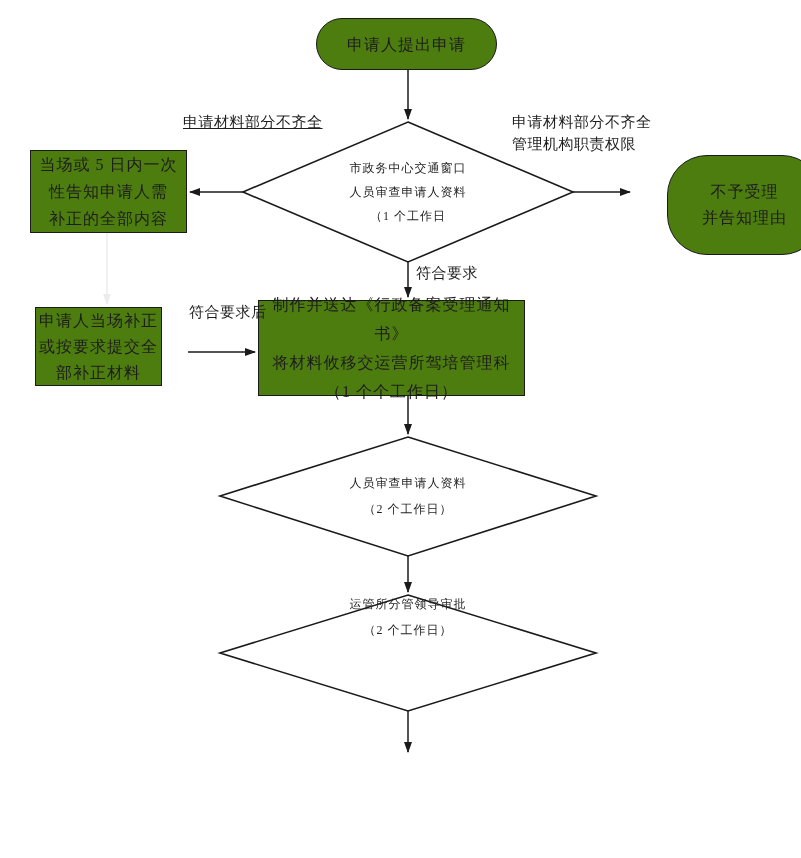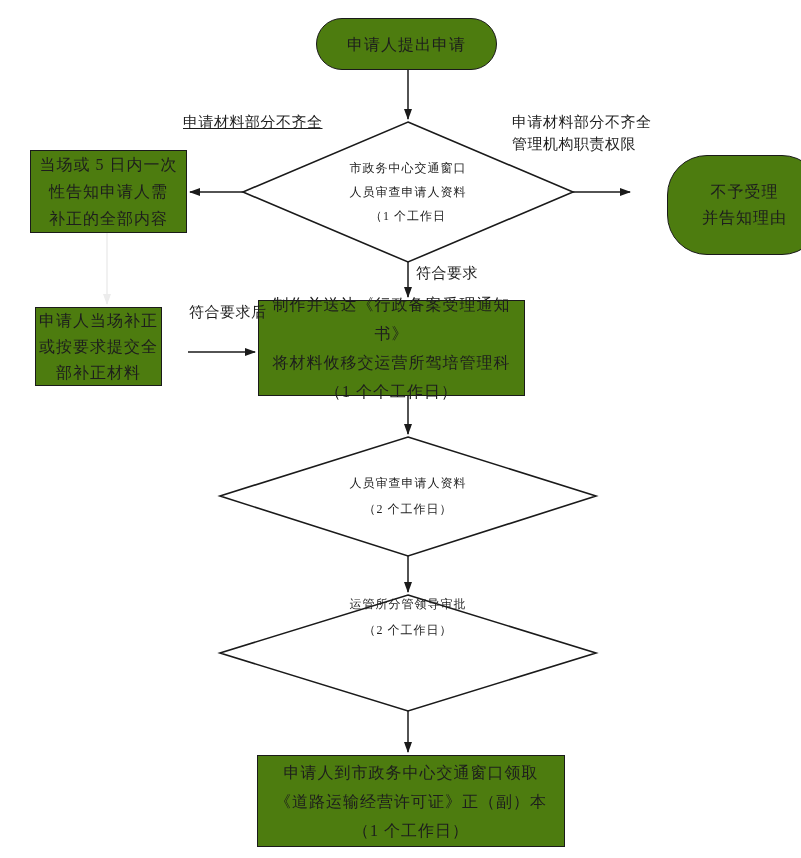--- a/index.html
+++ b/index.html
@@ -120,19 +120,14 @@
   <div class="dtext" style="left:258px;top:470px;width:300px;line-height:26px;">
     <div>人员审查申请人资料</div>
     <div>（2 个工作日）</div>
   </div>
 
   <div class="dtext" style="left:258px;top:591px;width:300px;line-height:26px;">
     <div>运管所分管领导审批</div>
     <div>（2 个工作日）</div>
   </div>
 
-  <div class="node" style="left:257px;top:755px;width:308px;height:92px;line-height:29px;">
-    <div>申请人到市政务中心交通窗口领取</div>
-    <div>《道路运输经营许可证》正（副）本</div>
-    <div>（1 个工作日）</div>
-  </div>
 
 </div>
 
 </body></html>

